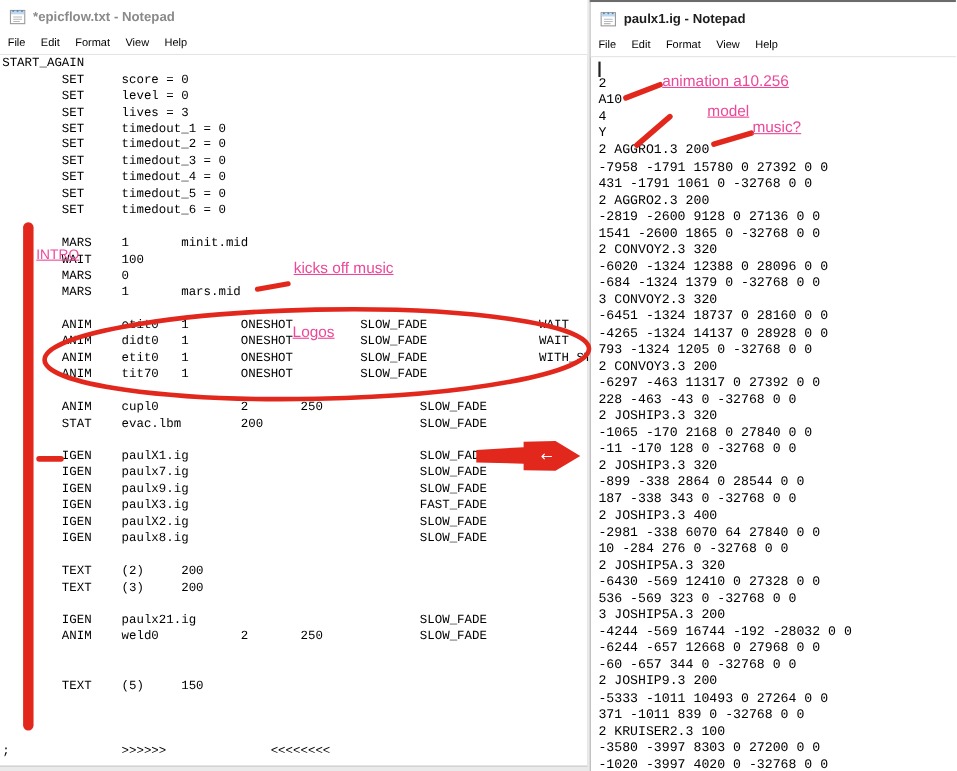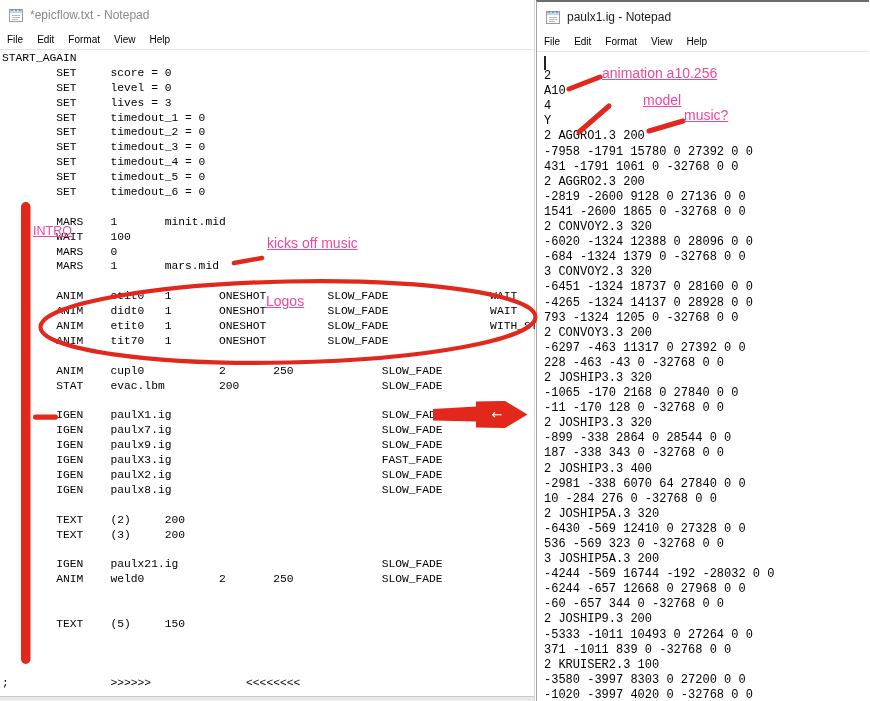--- a/index.html
+++ b/index.html
@@ -1,21 +1,21 @@
 <!DOCTYPE html>
 <html><head>
 <meta charset="utf-8">
 <style>
   html,body{margin:0;padding:0;}
   body{width:870px;height:701px;overflow:hidden;background:#fff;position:relative;
        font-family:"Liberation Sans","DejaVu Sans",sans-serif;}
   .win{position:absolute;background:#fff;}
   .win.left{left:0;top:0;width:534px;height:701px;border-right:1px solid #d8d8d8;}
   .win.right{left:536px;top:0;width:332px;height:699px;border-left:1px solid #a6a6a6;border-top:2px solid #6b6b6b;}
-  .titlebar{display:flex;align-items:center;background:#fff;}
+  .titlebar{display:flex;align-items:center;background:#fff;font-weight:bold;}
   .left .titlebar{height:30px;padding-left:8px;}
   .right .titlebar{height:30px;padding-left:8px;}
   .title-text{font-size:12px;margin-left:6px;}
   .left .title-text{color:#8a8a8a;}
   .right .title-text{color:#1c1c1c;}
   .menubar{height:19px;display:flex;align-items:center;border-bottom:1px solid #e4e4e4;background:#fff;}
   .menu-item{font-size:10px;color:#000;padding:2px 7px;}
   .content{position:relative;color:#000;font-family:Liberation Mono, monospace;
            white-space:pre;tab-size:8;-moz-tab-size:8;}
   .left .content{font-size:11.3px;padding:1px 0 0 2px;}

